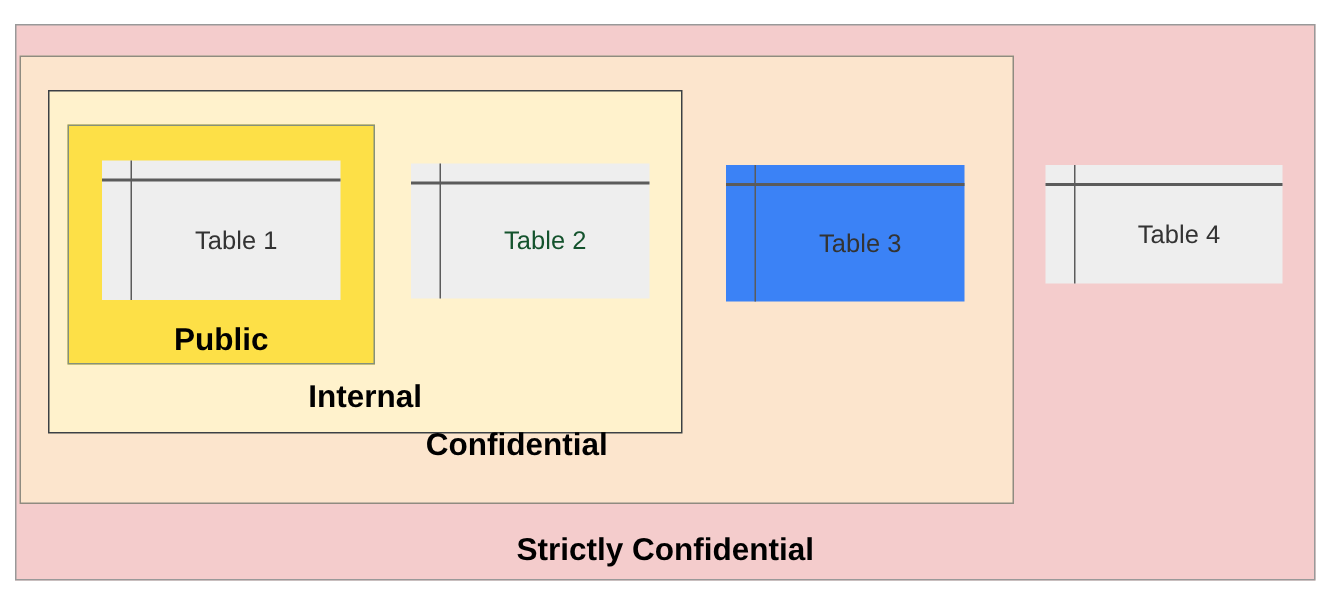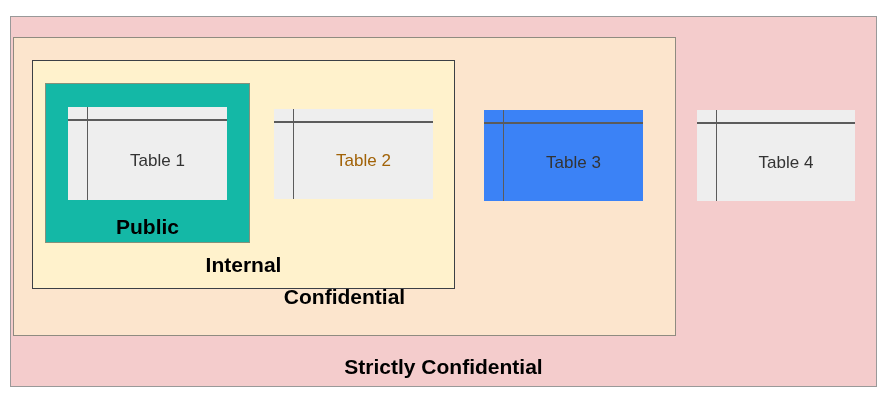--- a/index.html
+++ b/index.html
@@ -67,48 +67,48 @@
     display: flex;
     align-items: center;
     justify-content: center;
     font-size: 17px;
     line-height: 20px;
     white-space: nowrap;
   }
   #table-1 { left: 22px;  top: 23px; width: 159px; height: 93px; }
   #table-2 { left: 241px; top: 48px; width: 159px; height: 90px; }
   #table-3 { left: 470px; top: 72px; width: 159px; height: 91px; }
-  #table-4 { left: 686px; top: 93px; width: 158px; height: 91px; }
+  #table-4 { left: 686px; top: 93px; width: 158px; height: 79px; }
 </style>
 </head>
 <body>
 
 <div id="canvas">
 
   <div class="zone" id="zone-strictly-confidential" style="background-color: rgb(244, 204, 204); border-color: rgb(153, 153, 153);">
 
     <div class="zone" id="zone-confidential" style="background-color: rgb(252, 229, 205); border-color: rgb(143, 139, 128);">
 
       <div class="zone" id="zone-internal" style="background-color: rgb(255, 242, 204); border-color: rgb(60, 64, 69);">
 
-        <div class="zone" id="zone-public" style="background-color: #14b8a6; border-color: rgb(133, 145, 123); padding-left: 12px;">
+        <div class="zone" id="zone-public" style="background-color: #fde047; border-color: rgb(133, 145, 123); padding-left: 12px;">
 
           <div class="tbl" id="table-1" style="background-color: rgb(238, 238, 238); border-color: rgb(91, 91, 91);">
             <div class="tbl-leftcol"></div>
             <div class="tbl-header"></div>
             <div class="tbl-label" style="color: rgb(51, 51, 51);">Table 1</div>
           </div>
 
           <div class="zone-label" id="label-public">Public</div>
         </div>
 
         <div class="tbl" id="table-2" style="background-color: rgb(238, 238, 238); border-color: rgb(91, 91, 91);">
           <div class="tbl-leftcol"></div>
           <div class="tbl-header"></div>
-          <div class="tbl-label" style="color: #a16207;">Table 2</div>
+          <div class="tbl-label" style="color: #14532d;">Table 2</div>
         </div>
 
         <div class="zone-label" id="label-internal">Internal</div>
       </div>
 
       <div class="tbl" id="table-3" style="background-color: #3b82f6; border-color: rgb(91, 91, 91);">
         <div class="tbl-leftcol"></div>
         <div class="tbl-header"></div>
         <div class="tbl-label" style="color: rgb(51, 51, 51);">Table 3</div>
       </div>

